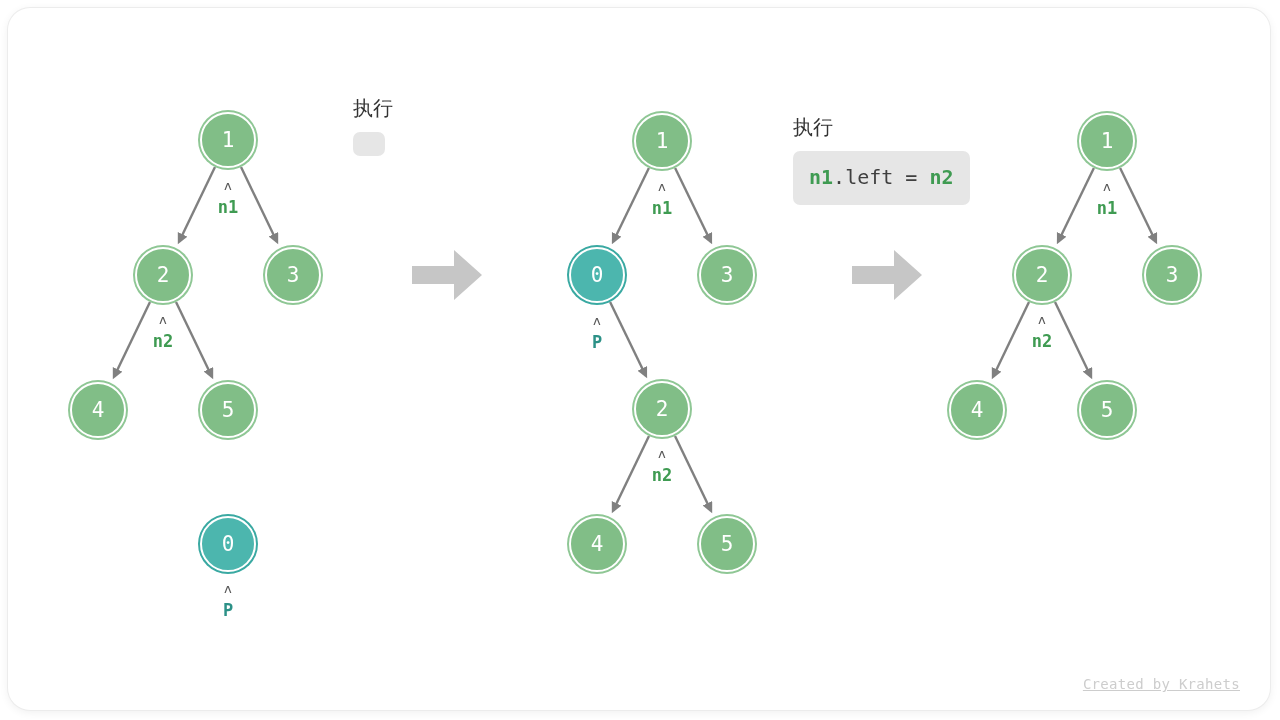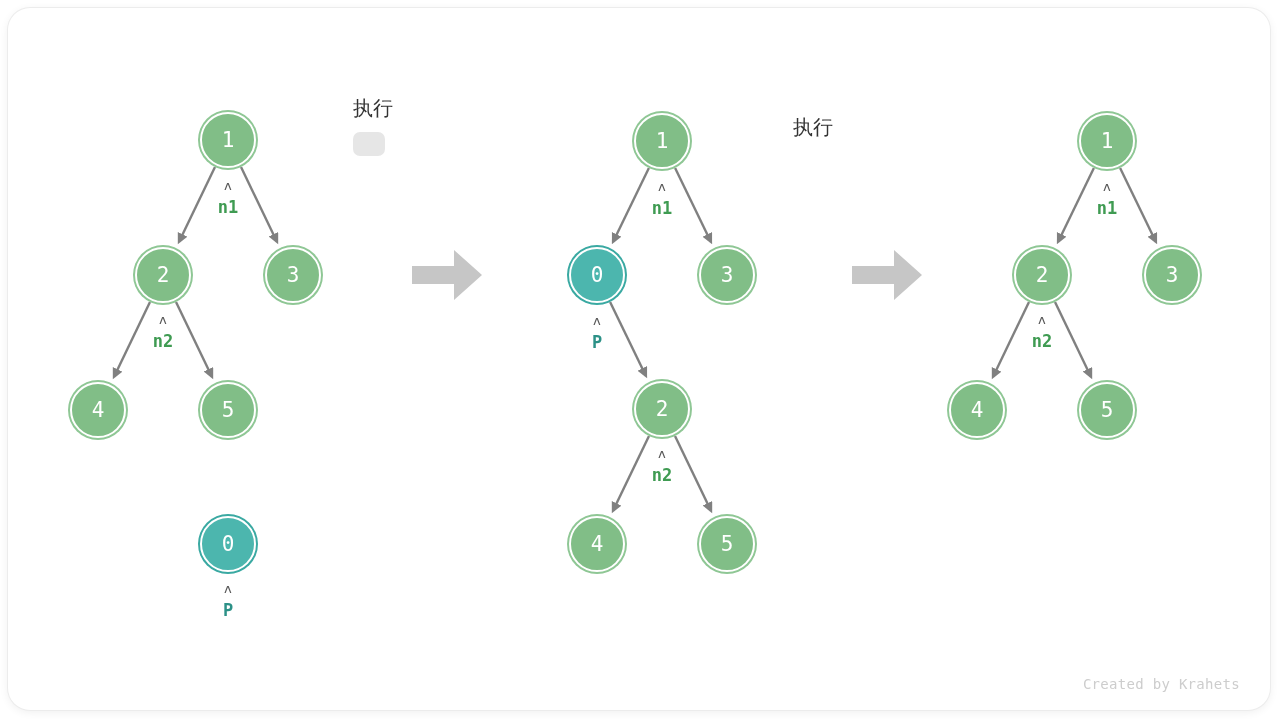--- a/index.html
+++ b/index.html
@@ -127,20 +127,21 @@
 
   
   #footer {
     position: absolute;
     right: 30px;
     bottom: 18px;
     font-family: "DejaVu Sans Mono", monospace;
     font-size: 14px;
     color: #cdcdcd;
     letter-spacing: 0.3px;
+    text-decoration: underline;
   }
 </style>
 </head>
 <body>
 
 <div id="card">
   <div id="stage">
     <svg id="edges">
       <defs>
         <marker id="arrowhead" markerWidth="5" markerHeight="5" refX="3.4" refY="2.2" orient="auto">
@@ -212,21 +213,21 @@
           <div class="caret">ʌ</div>
           <div class="pname green">n1</div>
         </div>
         <div class="ptr" style="left: 1004px; top: 306px;">
           <div class="caret">ʌ</div>
           <div class="pname green">n2</div>
         </div>
       </div>
     <div id="steps-layer">
         <div class="step" style="left: 345px; top: 88px;"><div class="caption">执行</div><div class="codebox"></div></div>
-        <div class="step" style="left: 785px; top: 107px;"><div class="caption">执行</div></div>
+        <div class="step" style="left: 785px; top: 107px;"><div class="caption">执行</div><div class="codebox"><div class="codeline"><span class="tok-green">n1</span><span class="tok-plain">.left = </span><span class="tok-green">n2</span></div></div></div>
       </div>
     <div id="arrows-layer">
         <div class="bigarrow" style="left: 404px; top: 240px;">
           <svg width="72" height="54" viewBox="0 0 72 54">
             <path d="M0,18 L42,18 L42,2 L70,27 L42,52 L42,36 L0,36 Z" fill="#c6c6c6"></path>
           </svg>
         </div>
         <div class="bigarrow" style="left: 844px; top: 240px;">
           <svg width="72" height="54" viewBox="0 0 72 54">
             <path d="M0,18 L42,18 L42,2 L70,27 L42,52 L42,36 L0,36 Z" fill="#c6c6c6"></path>

